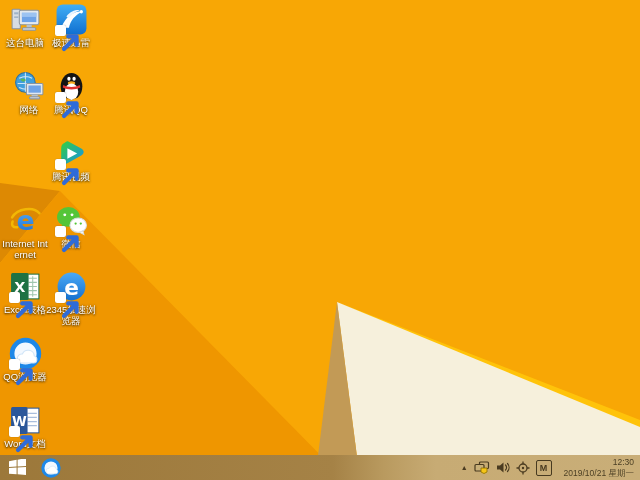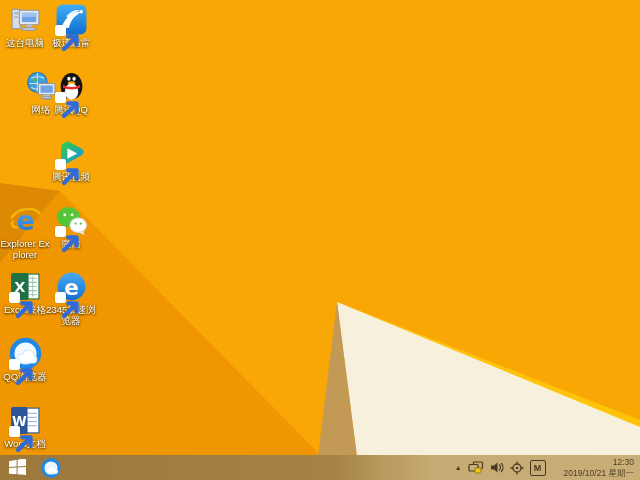--- a/index.html
+++ b/index.html
@@ -34,21 +34,21 @@
   }
   .tb-btn{height:25px;display:flex;align-items:center;justify-content:center;cursor:pointer;}
   #start-button{width:34px;}
   #tb-qq{width:34px;}
   #tray{
     position:absolute;right:2px;top:0;height:25px;display:flex;align-items:center;gap:6px;
     color:#46391d;
   }
   .tray-ic{display:flex;align-items:center;justify-content:center;height:25px;cursor:pointer;}
   #clock{
-    text-align:right;font-size:8.5px;line-height:1.25;color:#4b3f24;margin-left:12px;margin-right:4px;
+    text-align:right;font-size:8.5px;line-height:1.25;color:#4b3f24;margin-left:6px;margin-right:4px;
     cursor:pointer;white-space:nowrap;
   }
 </style>
 </head>
 <body>
 
 <div id="screen">
 
   <svg id="wallpaper" viewBox="0 0 640 480" preserveAspectRatio="none">
     <rect x="0" y="0" width="640" height="480" fill="#F8A705"></rect>
@@ -91,21 +91,21 @@
       </svg>
       <span class="sc">
         <svg viewBox="0 0 11 11">
             <path d="M3 8 L7.2 3.8 M7.2 3.8 H4.4 M7.2 3.8 V6.6" stroke="#2f6bd8" stroke-width="1.4" fill="none" stroke-linecap="round"></path>
           </svg>
       </span>
     </span>
     <span class="lbl">极速迅雷</span>
   </div>
 
-  <div class="dicon" style="left:16px;top:70px">
+  <div class="dicon" style="left:4px;top:70px">
     <span class="art">
       <svg viewBox="0 0 32 32">
         <circle cx="12" cy="12" r="9.5" fill="#3f9fdd" stroke="#2a6fa8"></circle>
         <path d="M6 8 C10 6,15 6,18.5 8 M4.5 13 H19.5 M6 17 C10 19,15 19,18 17 M12 2.5 V21" stroke="rgba(255,255,255,.75)" stroke-width="1" fill="none"></path>
         <path d="M7 9 C9 7.5,12 8,12.5 10 C11 12,8.5 12,7 9 Z" fill="#58b55e"></path>
         <rect x="13" y="13" width="16" height="11" rx="1" fill="#e4e9ee" stroke="#8a949e"></rect>
         <rect x="15" y="15" width="12" height="7" fill="#6ea3e8"></rect>
         <rect x="18" y="24" width="6" height="2" fill="#b9c2cb"></rect>
         <rect x="16" y="26" width="10" height="2" rx="1" fill="#cfd6dd" stroke="#8a949e"></rect>
       </svg>
@@ -163,21 +163,21 @@
         <defs>
             <linearGradient id="ieg" x1="0" y1="0" x2="0" y2="1">
           <stop offset="0" stop-color="#5fb2f5"></stop>
               <stop offset="1" stop-color="#1a6fd4"></stop>
             </linearGradient>
           </defs>
         <text x="16" y="25" text-anchor="middle" font-family="'DejaVu Sans',sans-serif" font-size="26" font-weight="bold" fill="url(#ieg)">e</text>
         <path d="M3 13 C8 4,24 2,29.5 9 M3.5 17 C2 21,4 23,8 22.5" stroke="#f2b705" stroke-width="2.4" fill="none" stroke-linecap="round"></path>
       </svg>
     </span>
-    <span class="lbl">Explorer Explorer</span>
+    <span class="lbl">Internet Internet</span>
   </div>
 
   <div class="dicon" style="left:46px;top:204px">
     <span class="art">
       <svg viewBox="0 0 32 32">
         <ellipse cx="13" cy="12.5" rx="11" ry="9.5" fill="#54c538"></ellipse>
         <path d="M7 20 L6 25 L11 22 Z" fill="#54c538"></path>
         <circle cx="9.5" cy="10.5" r="1.4" fill="#fff"></circle>
         <circle cx="16.5" cy="10.5" r="1.4" fill="#fff"></circle>
         <ellipse cx="22.5" cy="20.5" rx="8" ry="7" fill="#fff" stroke="#d8dde0"></ellipse>

